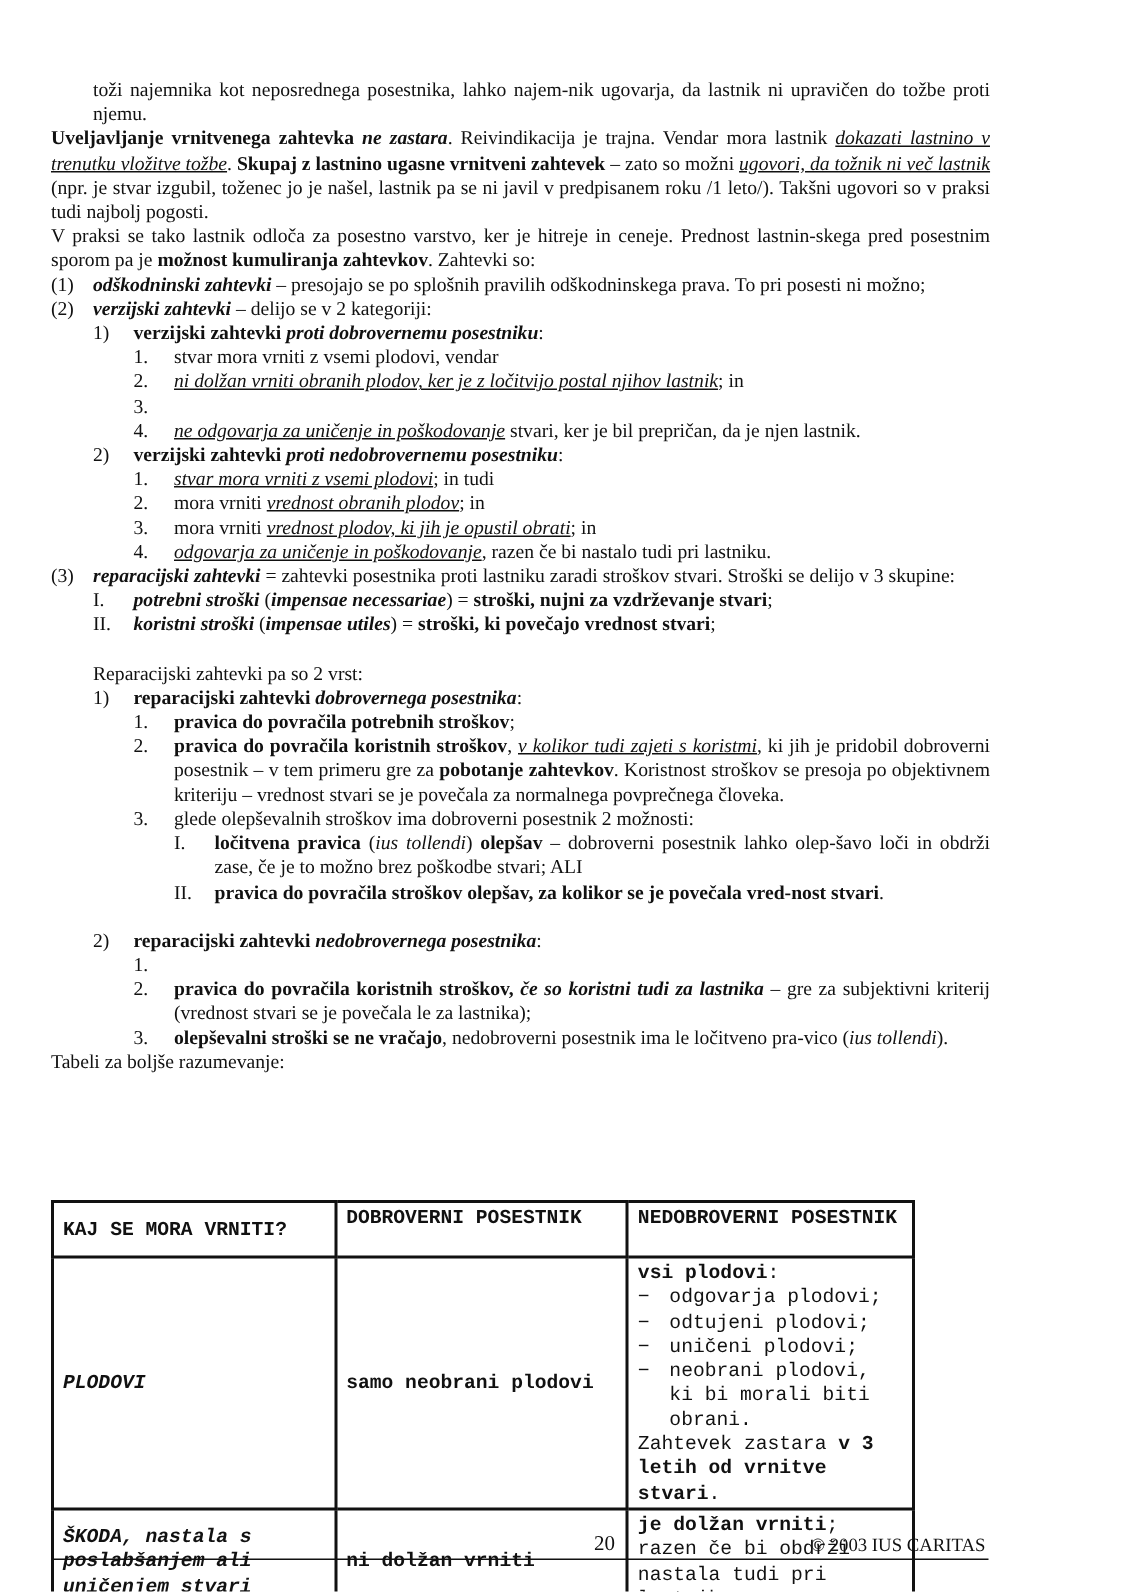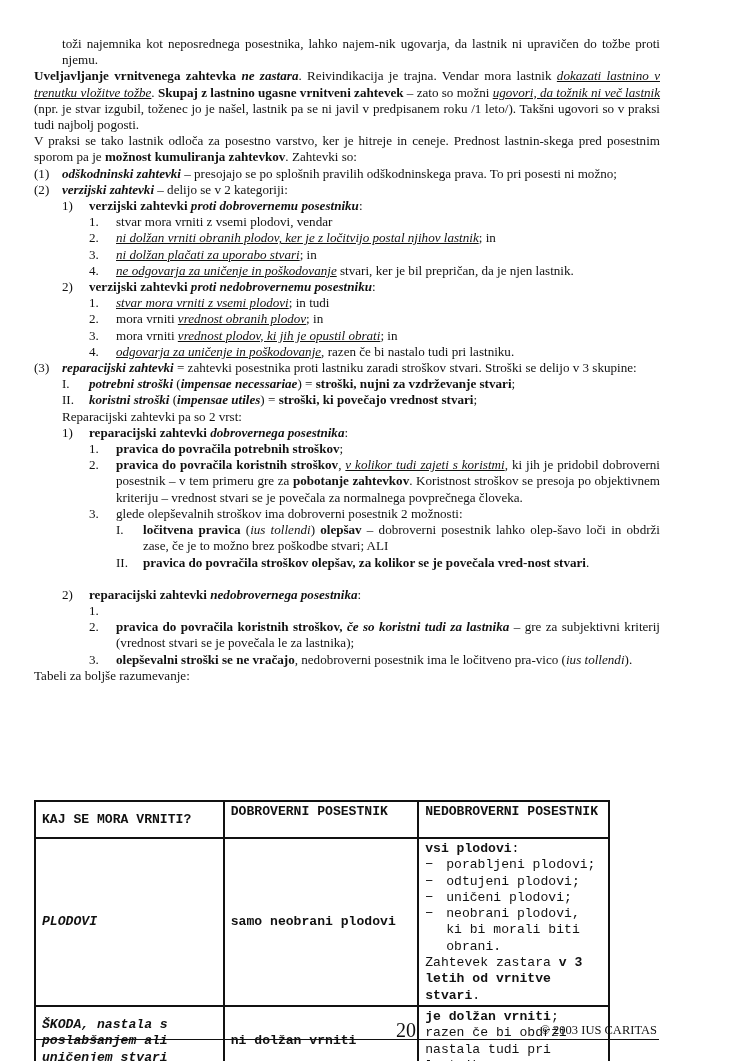--- a/index.html
+++ b/index.html
@@ -1,39 +1,39 @@
 <!DOCTYPE html>
 <html><head>
 <meta charset="utf-8">
 <style>
   html, body { margin:0; padding:0; background:#fff; }
   body { width:750px; height:1061px; position:relative; overflow:hidden;
          font-family:"Liberation Serif","DejaVu Serif",serif; font-size:13.1px; color:#111; line-height:16.2px; }
   .page { position:absolute; left:34px; top:36px; width:626px; }
   p { margin:0; text-align:justify; }
-  .ind1 { padding-left:28px; }
+  .ind1 { padding-left:28px;margin-top:16px; }
   .u { text-decoration:underline; }
   .row { display:flex; }
   .num { flex:0 0 auto; }
   .txt { flex:1 1 auto; text-align:justify; }
   .l0 .num { width:28px; }
   .l1 { padding-left:28px; } .l1 .num { width:27px; }
   .l2 { padding-left:55px; } .l2 .num { width:27px; }
   .l3 { padding-left:82px; } .l3 .num { width:27px; }
   .rom { padding-left:28px; } .rom .num { width:27px; }
   .gap { height:16px; }
   table { position:absolute; left:34px; top:800px; border-collapse:collapse; width:576px;
           font-family:Liberation Mono, monospace; font-size:13.1px; line-height:16.3px; }
   td { border:2px solid #111; vertical-align:middle; padding:2px 6px 1px 6px; }
   td.c1 { width:176px; } td.c2 { width:182px; } td.c3 { width:178px; }
   .thead td { height:32px; font-weight:bold; }
   .thead td.c2, .thead td.c3 { vertical-align:top; }
   .dash { display:flex; } .dash .d { width:21px; flex:0 0 auto; } 
   .footer { position:absolute; left:34px; top:1022px; width:625px; height:17px; border-bottom:1.5px solid #111; }
-  .pno { position:absolute; left:362px; top:0; font-size:20px; }
+  .pno { position:absolute; left:362px; top:0; font-size:14px; }
   .copy { position:absolute; right:2px; top:0; font-size:12.5px; }
 </style>
 </head>
 <body>
 
 <div class="page">
   <p class="ind1">toži najemnika kot neposrednega posestnika, lahko najem-nik ugovarja, da lastnik ni upravičen do tožbe proti njemu.</p>
   <p><b>Uveljavljanje vrnitvenega zahtevka </b><b><i>ne zastara</i></b><span>. Reivindikacija je trajna. Vendar mora lastnik </span><i class="u">dokazati lastnino v trenutku vložitve tožbe</i><span>. </span><b>Skupaj z lastnino ugasne vrnitveni zahtevek</b><span> – zato so možni </span><i class="u">ugovori, da tožnik ni več lastnik</i><span> (npr. je stvar izgubil, toženec jo je našel, lastnik pa se ni javil v predpisanem roku /1 leto/). Takšni ugovori so v praksi tudi najbolj pogosti.</span></p>
   <p><span>V praksi se tako lastnik odloča za posestno varstvo, ker je hitreje in ceneje. Prednost lastnin-skega pred posestnim sporom pa je </span><b>možnost kumuliranja zahtevkov</b><span>. Zahtevki so:</span></p>
 
@@ -53,21 +53,20 @@
   <div class="row l2">
       <span class="num">1.</span>
       <span class="txt">stvar mora vrniti z vsemi plodovi, vendar</span>
     </div>
   <div class="row l2">
       <span class="num">2.</span>
       <span class="txt"><i class="u">ni dolžan vrniti obranih plodov, ker je z ločitvijo postal njihov lastnik</i><span>; in</span></span>
     </div>
   <div class="row l2">
       <span class="num">3.</span>
-      <span class="txt"><i class="u">ni dolžan plačati za uporabo stvari</i><span>; in</span></span>
     </div>
   <div class="row l2">
       <span class="num">4.</span>
       <span class="txt"><i class="u">ne odgovarja za uničenje in poškodovanje</i><span> stvari, ker je bil prepričan, da je njen lastnik.</span></span>
     </div>
 
   <div class="row l1">
       <span class="num">2)</span>
       <span class="txt"><b>verzijski zahtevki </b><b><i>proti nedobrovernemu posestniku</i></b><span>:</span></span>
     </div>
@@ -156,21 +155,21 @@
     <td class="c2">DOBROVERNI POSESTNIK</td>
     <td class="c3">NEDOBROVERNI POSESTNIK</td>
   </tr>
   <tr>
     <td class="c1"><b><i>PLODOVI</i></b></td>
     <td class="c2"><b>samo neobrani plodovi</b></td>
     <td class="c3">
       <div><b>vsi plodovi</b><span>:</span></div>
       <div class="dash">
             <span class="d">−</span>
-            <span>porabljeni plodovi;</span>
+            <span>odgovarja plodovi;</span>
           </div>
       <div class="dash">
             <span class="d">−</span>
             <span>odtujeni plodovi;</span>
           </div>
       <div class="dash">
             <span class="d">−</span>
             <span>uničeni plodovi;</span>
           </div>
       <div class="dash">

